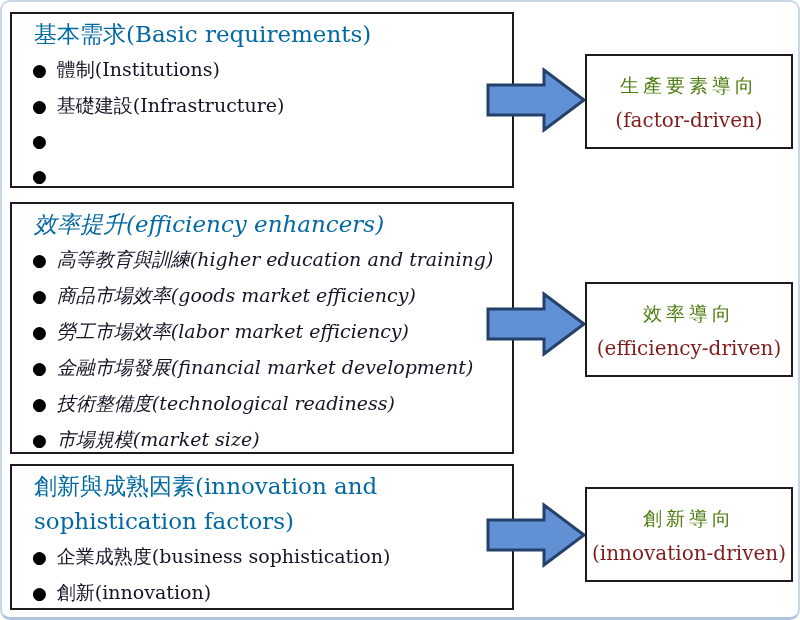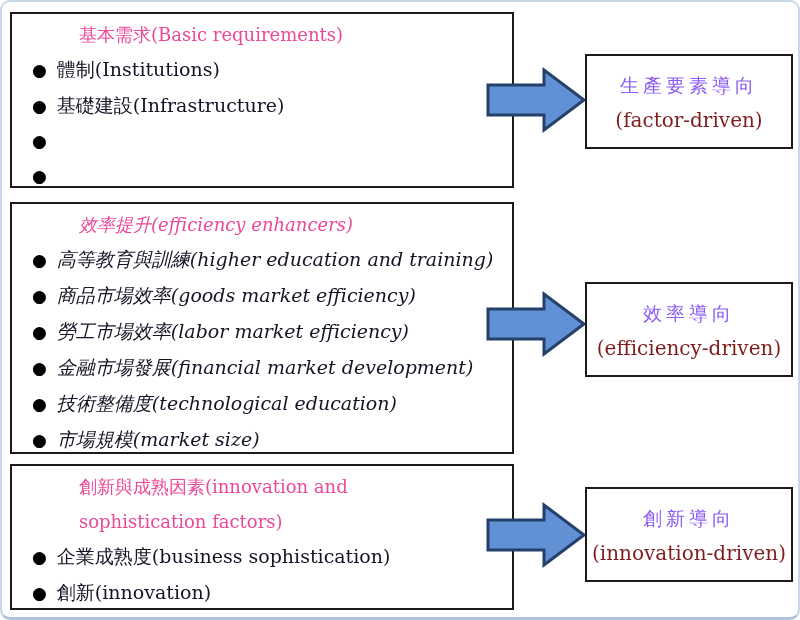--- a/index.html
+++ b/index.html
@@ -26,26 +26,25 @@
     box-sizing: border-box;
     border: 2px solid #1b1b1b;
     background: #ffffff;
     padding: 3px 10px 0 14px;
     overflow: hidden;
   }
   .lbox-1 { top: 10px;  height: 176px; }
   .lbox-2 { top: 200px; height: 252px; font-style: italic; }
   .lbox-3 { top: 462px; height: 146px; }
   .ltitle {
-    font-size: 18px;
+    font-size: 23px;
     line-height: 35px;
-    color: #ec4899;
+    color: #0369a1;
     padding-left: 8px;
     padding-right: 26px;
-    margin-left: 45px;
   }
   .lrow {
     display: flex;
     align-items: baseline;
     font-size: 19px;
     line-height: 35px;
     color: #141424;
   }
   .blt {
     flex: 0 0 auto;
@@ -67,21 +66,21 @@
     align-items: center;
     text-align: center;
   }
   .rbox-1 { top: 52px; }
   .rbox-2 { top: 280px; }
   .rbox-3 { top: 485px; }
   .rzh {
     font-size: 19px;
     line-height: 36px;
     letter-spacing: 4px;
-    color: #8b5cf6;
+    color: #4d7c0f;
   }
   .ren {
     font-size: 20px;
     line-height: 34px;
     color: #7f1d1d;
   }
   .arrow {
     position: absolute;
     left: 484px;
     width: 100px;
@@ -133,21 +132,21 @@
     <div class="lrow">
       <span class="blt">●</span>
       <span>勞工市場效率(labor market efficiency)</span>
     </div>
     <div class="lrow">
       <span class="blt">●</span>
       <span>金融市場發展(financial market development)</span>
     </div>
     <div class="lrow">
       <span class="blt">●</span>
-      <span>技術整備度(technological education)</span>
+      <span>技術整備度(technological readiness)</span>
     </div>
     <div class="lrow">
       <span class="blt">●</span>
       <span>市場規模(market size)</span>
     </div>
   </div>
 
   <div class="lbox lbox-3">
     <div class="ltitle">創新與成熟因素(innovation and sophistication factors)</div>
     <div class="lrow">

